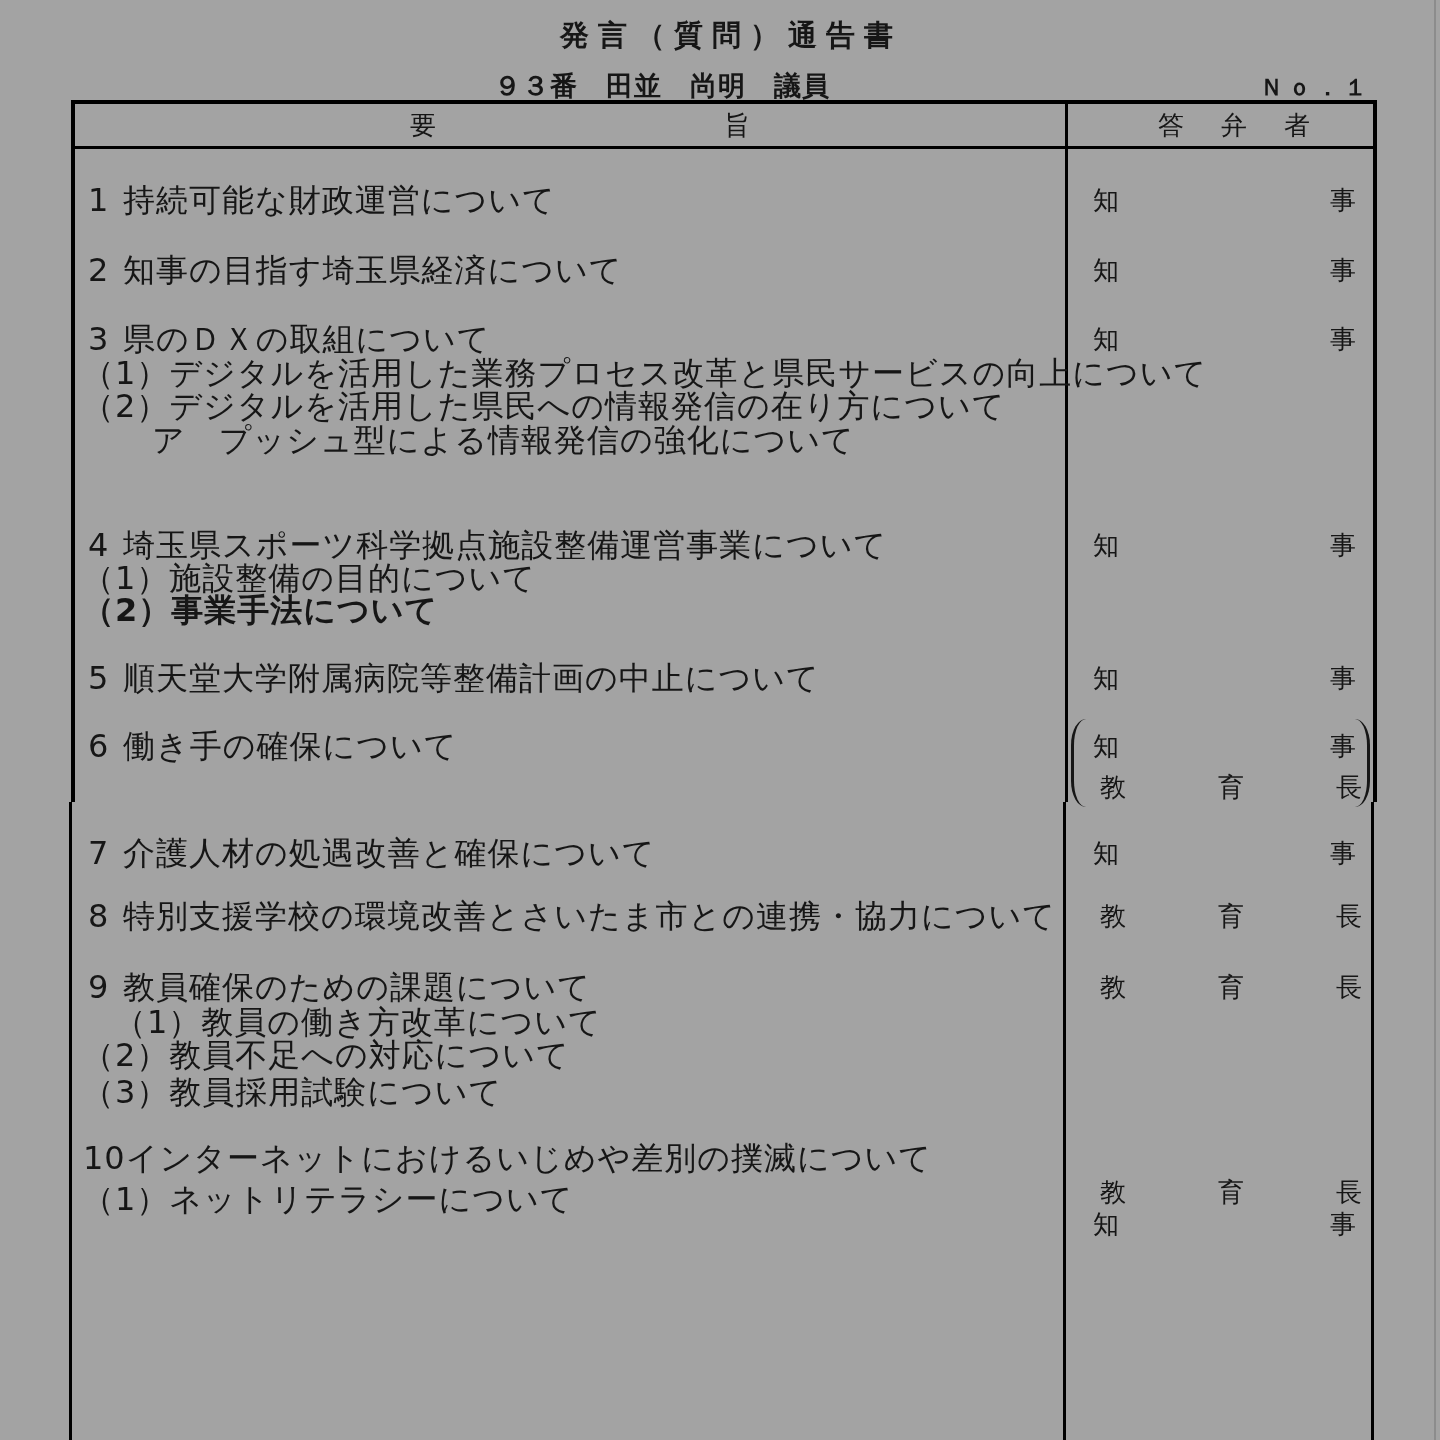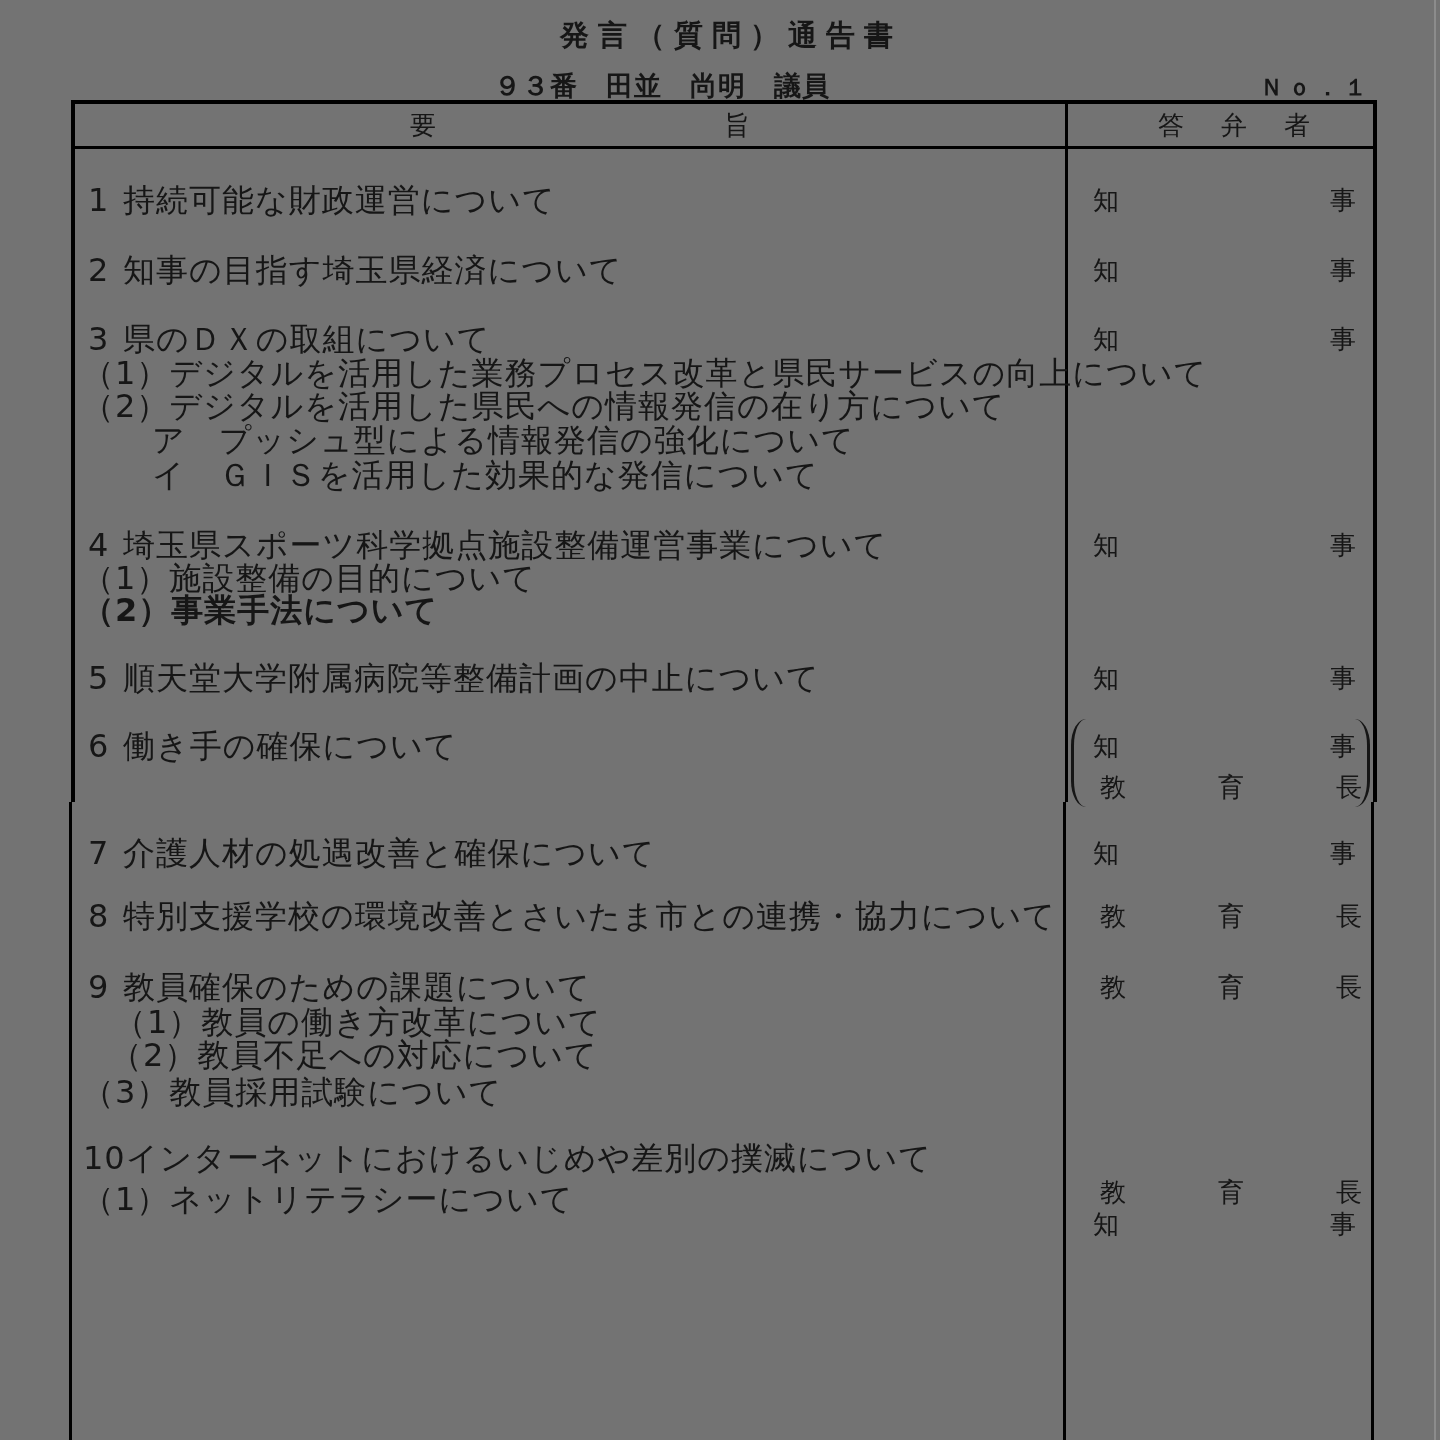--- a/index.html
+++ b/index.html
@@ -1,17 +1,17 @@
 <!DOCTYPE html>
 <html><head>
 <meta charset="utf-8">
 <style>
   html,body{margin:0;padding:0;background:#e8e8e8;}
   .page{
-    position:relative;width:1440px;height:1440px;background:#737373;
+    position:relative;width:1440px;height:1440px;background:#a3a3a3;
     font-family:"DejaVu Sans","Liberation Sans",sans-serif;
     color:#161616;overflow:hidden;
   }
   .t{position:absolute;font-size:32px;line-height:28px;white-space:nowrap;letter-spacing:1px;}
   .doc-title{
     position:absolute;top:16px;left:0;width:100%;text-align:center;
     font-size:29px;font-weight:bold;letter-spacing:9px;padding-left:22px;box-sizing:border-box;
   }
   .member{position:absolute;left:494px;top:68px;font-size:27px;font-weight:bold;letter-spacing:1px;white-space:nowrap;}
   .pageno{position:absolute;left:1260px;top:72px;font-size:23px;letter-spacing:5px;white-space:nowrap;font-weight:bold;}
@@ -64,37 +64,36 @@
   </div>
 
   <div class="t" style="left:88px;top:186px;"><span class="num">1</span><span>持続可能な財政運営について</span></div>
 
   <div class="t" style="left:88px;top:256px;"><span class="num">2</span><span>知事の目指す埼玉県経済について</span></div>
 
   <div class="t" style="left:88px;top:325px;"><span class="num">3</span><span>県のＤＸの取組について</span></div>
   <div class="t" style="left:82px;top:359px;">（1）デジタルを活用した業務プロセス改革と県民サービスの向上について</div>
   <div class="t" style="left:82px;top:392px;">（2）デジタルを活用した県民への情報発信の在り方について</div>
   <div class="t" style="left:152px;top:426px;">ア　プッシュ型による情報発信の強化について</div>
-  <div class="t" style="left:152px;top:461px;">イ　ＧＩＳを活用した効果的な発信について</div>
 
   <div class="t" style="left:88px;top:531px;"><span class="num">4</span><span>埼玉県スポーツ科学拠点施設整備運営事業について</span></div>
   <div class="t" style="left:82px;top:564px;">（1）施設整備の目的について</div>
   <div class="t" style="left:82px;top:596px;font-weight:bold;">（2）事業手法について</div>
 
   <div class="t" style="left:88px;top:664px;"><span class="num">5</span><span>順天堂大学附属病院等整備計画の中止について</span></div>
 
   <div class="t" style="left:88px;top:732px;"><span class="num">6</span><span>働き手の確保について</span></div>
 
   <div class="t" style="left:88px;top:839px;"><span class="num">7</span><span>介護人材の処遇改善と確保について</span></div>
 
   <div class="t" style="left:88px;top:902px;"><span class="num">8</span><span>特別支援学校の環境改善とさいたま市との連携・協力について</span></div>
 
   <div class="t" style="left:88px;top:973px;"><span class="num">9</span><span>教員確保のための課題について</span></div>
   <div class="t" style="left:82px;top:1008px;margin-left:32px;">（1）教員の働き方改革について</div>
-  <div class="t" style="left:82px;top:1041px;margin-left:28px;">（2）教員不足への対応について</div>
+  <div class="t" style="left:82px;top:1041px;">（2）教員不足への対応について</div>
   <div class="t" style="left:82px;top:1078px;">（3）教員採用試験について</div>
 
   <div class="t" style="left:83px;top:1144px;"><span class="num" style="min-width:40px;">10</span><span>インターネットにおけるいじめや差別の撲滅について</span></div>
   <div class="t" style="left:82px;top:1178px;margin-top:7px;">（1）ネットリテラシーについて</div>
 
   <div class="ans ans2" style="top:186px;">
       <span>知</span>
       <span>事</span>
     </div>
   <div class="ans ans2" style="top:256px;">

